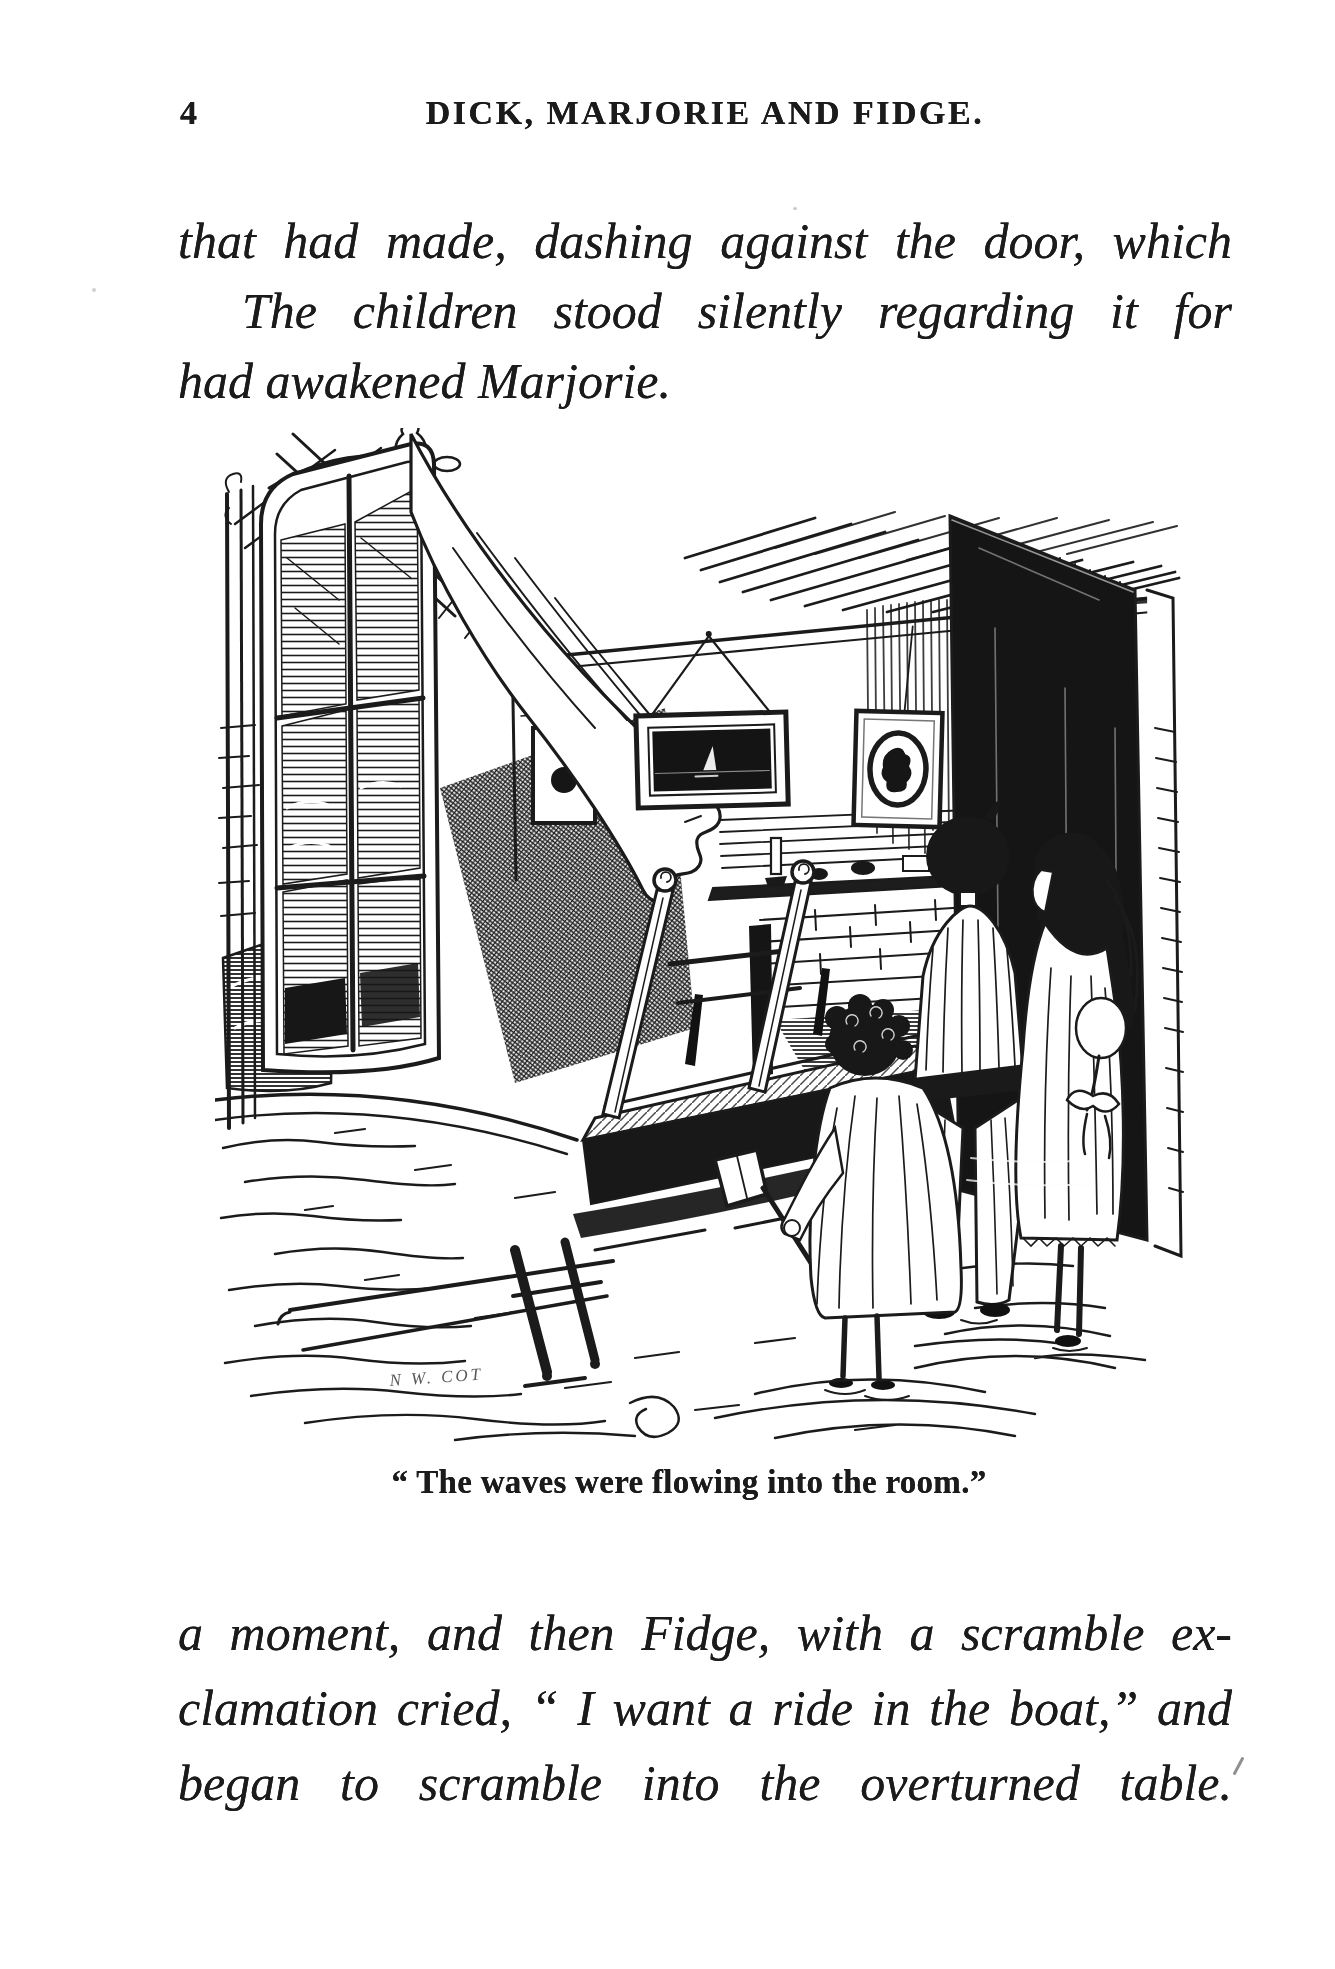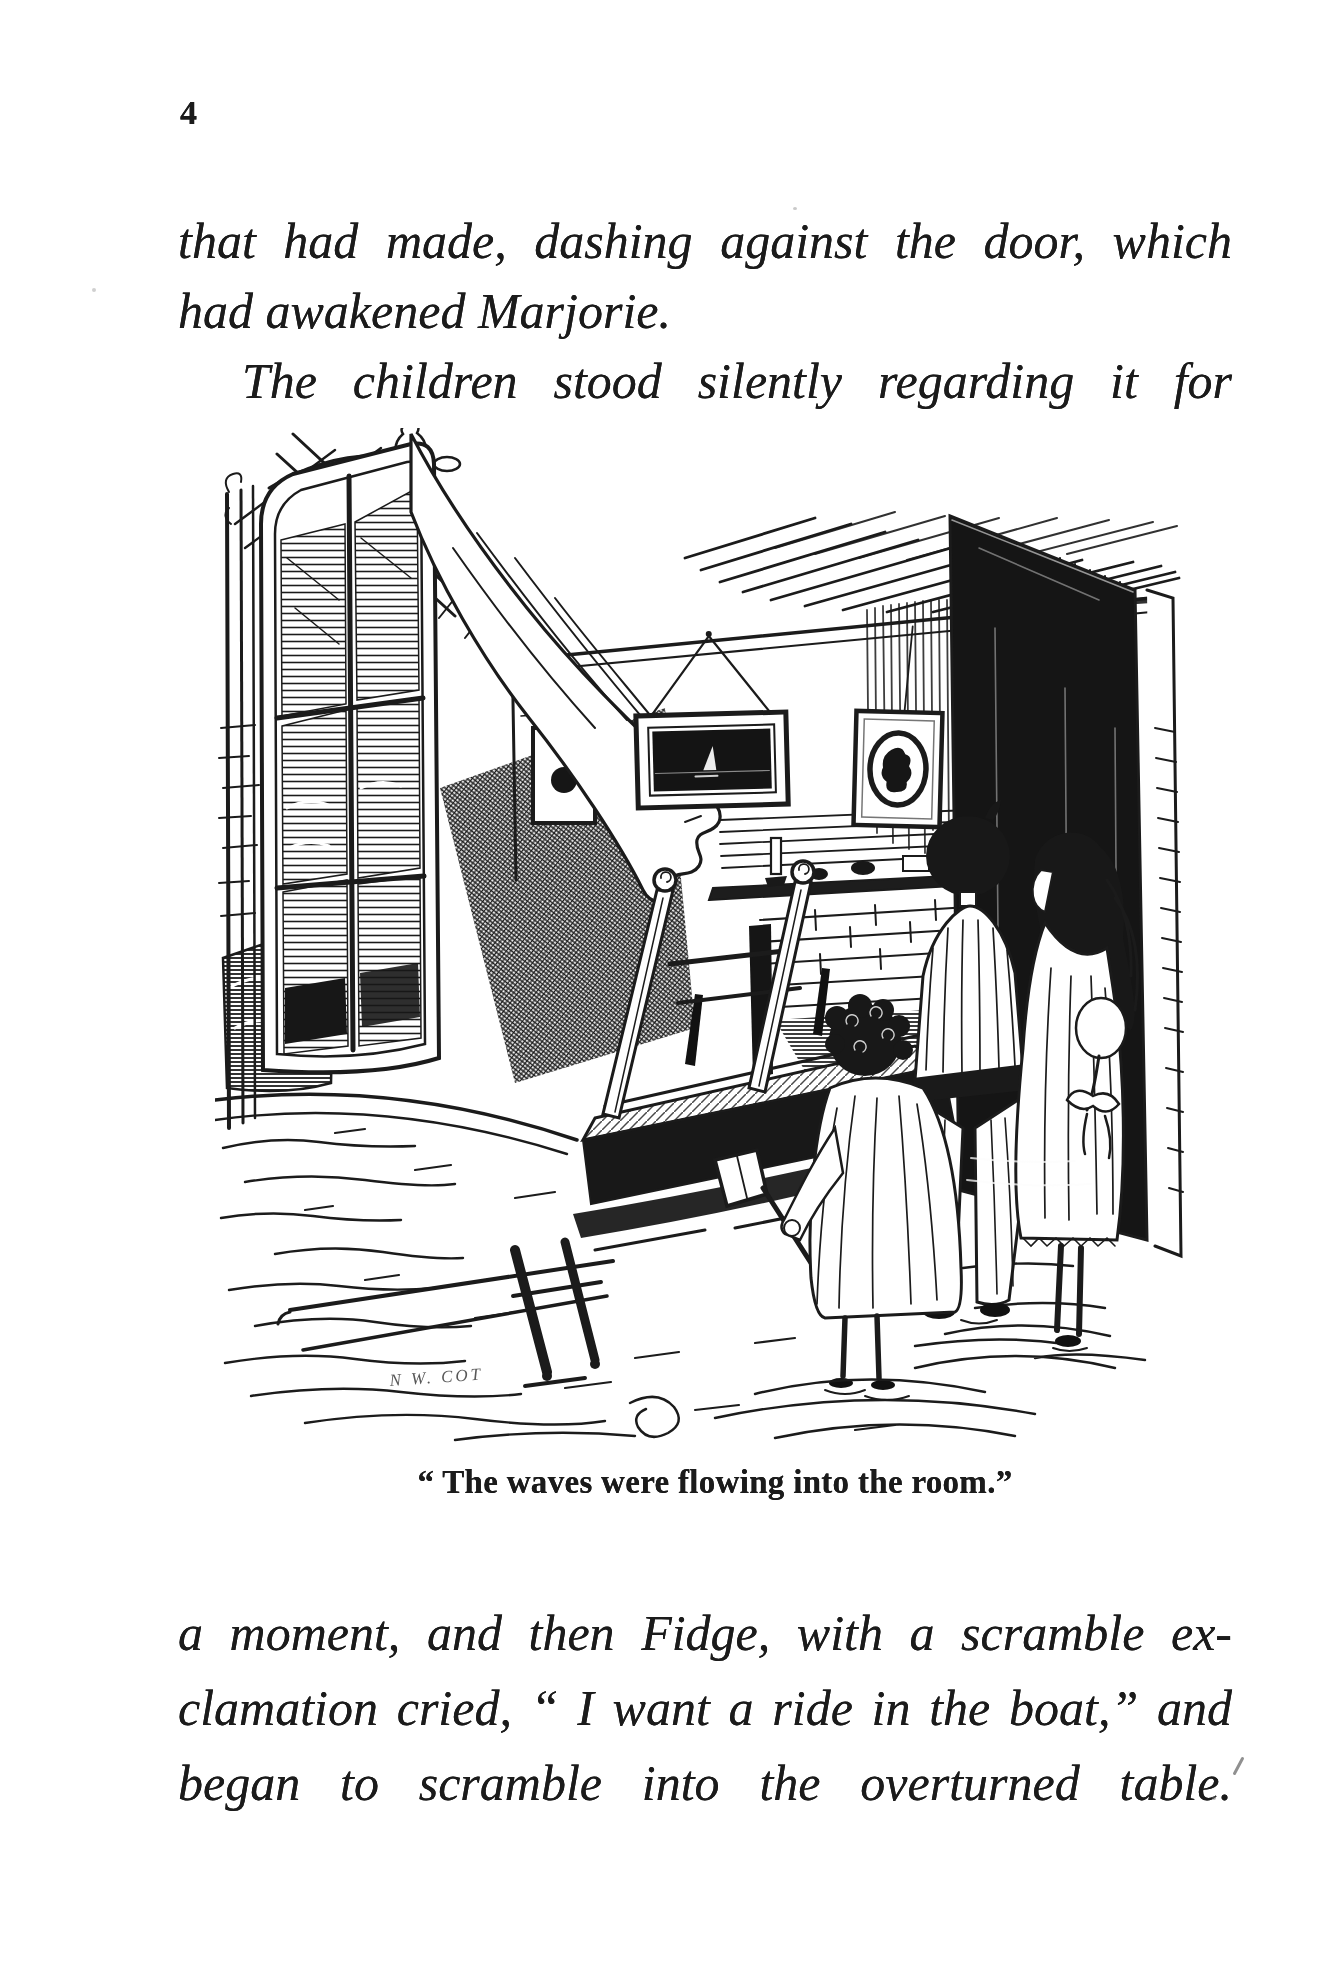--- a/index.html
+++ b/index.html
@@ -20,45 +20,46 @@
     position:absolute;left:178px;width:1054px;
     font-size:50px;line-height:70px;
     text-shadow:0 0 .5px #1b1b1b;
   }
   .blk-top{top:206px;}
   .blk-bottom{top:1596px;line-height:75px;}
   .line{text-align:justify;text-align-last:justify;height:inherit;font-style:italic;}
   .line.flush{text-align:left;text-align-last:left;}
   .line.indent{padding-left:64px;}
   .caption{
-    position:absolute;top:1464px;left:188px;width:1054px;
+    position:absolute;top:1464px;left:162px;width:1054px;
     font-size:33px;font-weight:bold;letter-spacing:.3px;text-align:center;
     text-shadow:0 0 .5px #1b1b1b;
   }
   .illu{position:absolute;left:215px;top:428px;width:970px;height:1025px;}
   .straymark{
     position:absolute;left:1237px;top:1756px;width:3px;height:20px;
     background:#555;transform:rotate(28deg);opacity:.65;border-radius:2px;
   }
   .speck{position:absolute;background:#777;border-radius:50%;opacity:.5;}
   .sp1{left:1212px;top:1796px;width:4px;height:4px;}
   .sp2{left:92px;top:288px;width:4px;height:4px;opacity:.35;}
   .sp3{left:793px;top:207px;width:4px;height:3px;opacity:.4;}
 </style>
 </head>
 <body>
 
 <div class="pageheader">
   <span class="pagenum">4</span>
+  <span>DICK, MARJORIE AND FIDGE.</span>
 </div>
 
 <div class="textcol blk-top">
   <div class="line">that had made, dashing against the door, which</div>
+  <div class="line indent">The children stood silently regarding it for</div>
   <div class="line flush">had awakened Marjorie.</div>
-  <div class="line indent">The children stood silently regarding it for</div>
 </div>
 
 <svg class="illu" viewBox="0 0 970 1025">
   <defs>
     <pattern id="seaP" width="6" height="7" patternUnits="userSpaceOnUse">
       <path d="M0,3.5 H6" stroke="#1b1b1b" stroke-width="1.6"></path>
     </pattern>
     <pattern id="hatchHd" width="6" height="4" patternUnits="userSpaceOnUse">
       <path d="M0,2 H6" stroke="#1b1b1b" stroke-width="1.8"></path>
     </pattern>

